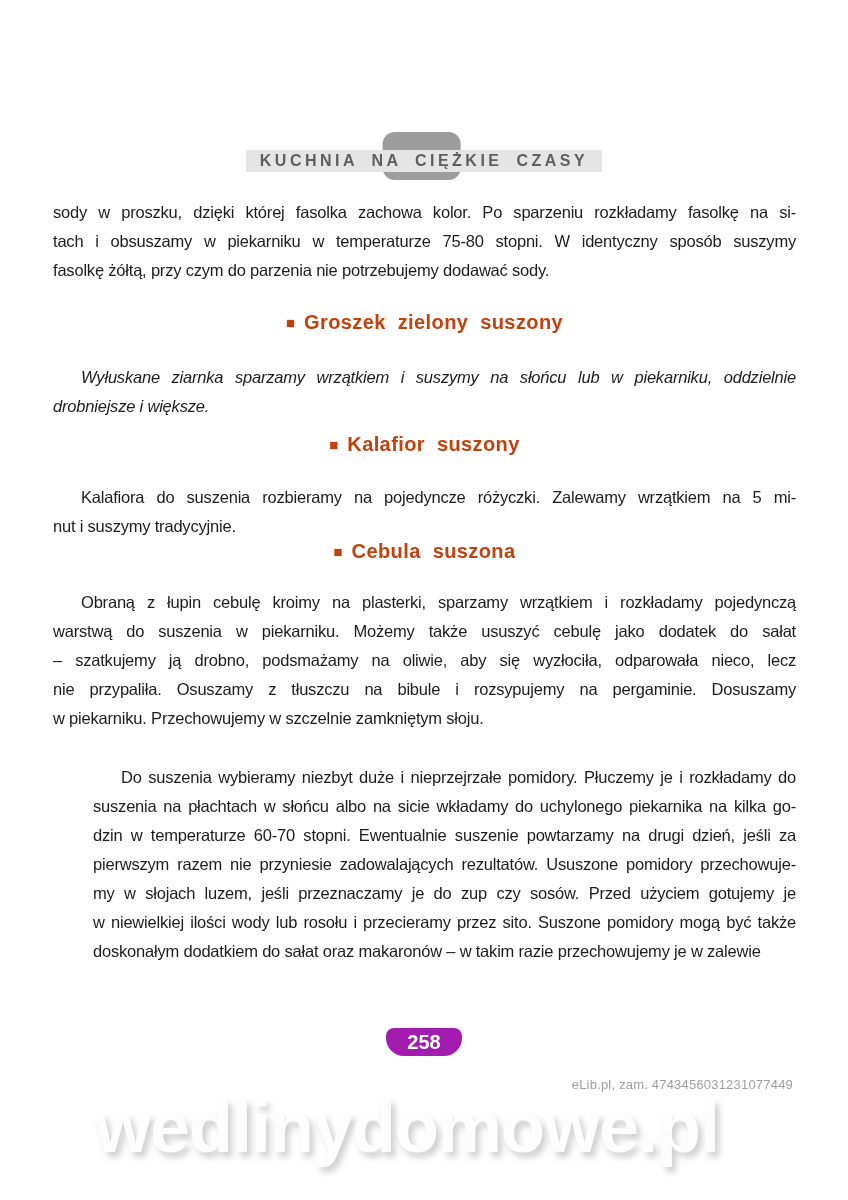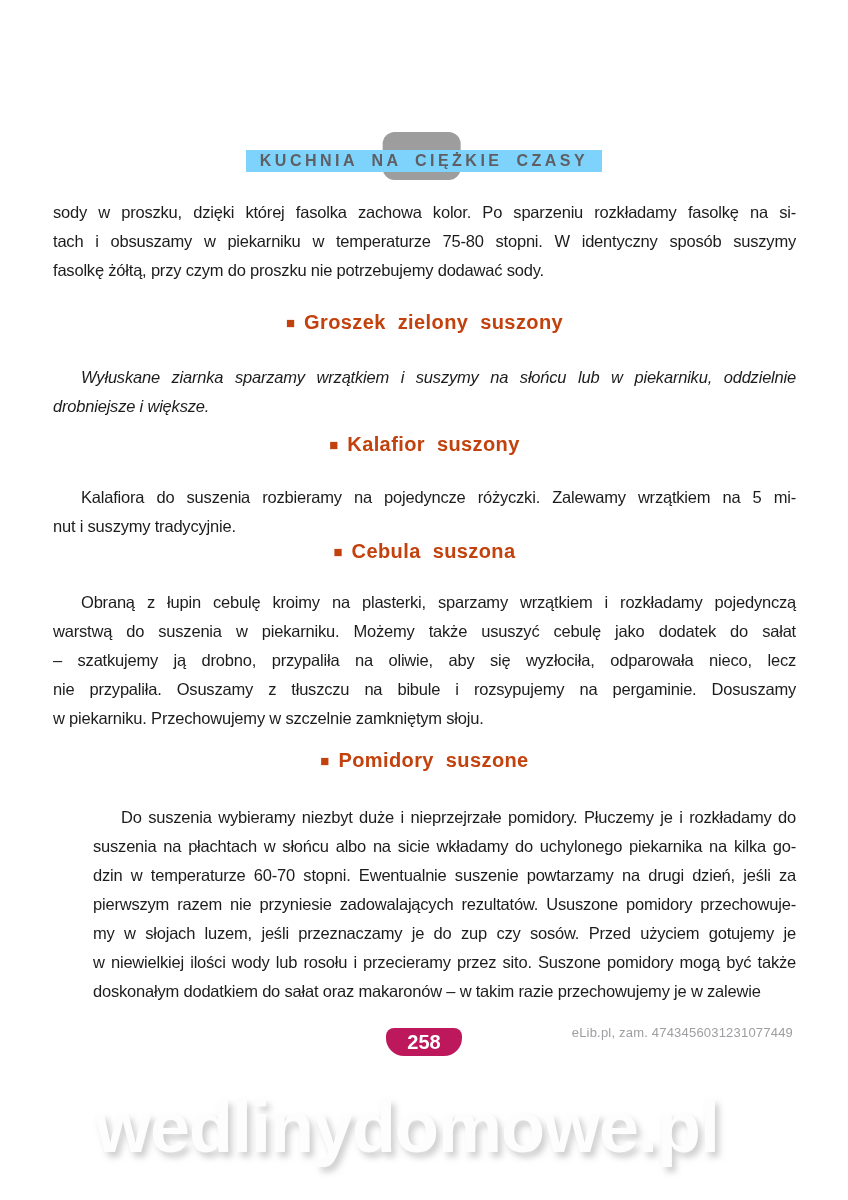--- a/index.html
+++ b/index.html
@@ -15,21 +15,21 @@
   
   .header{position:absolute;top:0;left:0;width:100%;height:190px;}
   .header-tab{
     position:absolute;top:132px;left:50%;transform:translateX(-53%);
     width:78px;height:48px;background:#9d9d9d;border-radius:12px;
   }
   .header-title{
     position:absolute;top:150px;left:0;width:100%;text-align:center;
   }
   .header-title span{
-    display:inline-block;background:#7dd3fc;padding:0 14px;
+    display:inline-block;background:#e5e5e5;padding:0 14px;
     font-size:16px;font-weight:bold;letter-spacing:3.5px;word-spacing:6px;
     color:#5f5f63;line-height:22px;
   }
 
   
   .content{
     position:absolute;left:53px;right:52px;top:198px;
     color:#1c1c1c;font-size:16.5px;line-height:29px;letter-spacing:-0.2px;
   }
   .para .line{
@@ -51,28 +51,28 @@
   #h-kalafior{margin-top:11px;}
   #p-kalafior{margin-top:26px;}
   #h-cebula{margin-top:-2px;}
   #p-cebula{margin-top:24px;}
   #h-pomidory{margin-top:15px;}
   #p-pomidory{margin-top:30px;margin-left:40px;}
 
   
   .badge{
     position:absolute;top:1028px;left:50%;transform:translateX(-50%);
-    width:76px;height:28px;background:#be185d;
+    width:76px;height:28px;background:#a21caf;
     border-radius:8px 8px 18px 18px;
     color:#ffffff;font-size:20px;font-weight:bold;text-align:center;line-height:28px;
   }
 
   
   .footer{
-    position:absolute;top:1025px;right:55px;
+    position:absolute;top:1077px;right:55px;
     font-size:13px;color:#9e9ea2;letter-spacing:0.2px;
   }
   .watermark{
     position:absolute;top:1086px;left:95px;
     font-size:72px;font-weight:bold;letter-spacing:-1px;
     color:#fdfdfd;
     text-shadow:4px 5px 6px rgba(165,165,165,0.55);
     white-space:nowrap;
   }
 </style>
@@ -86,21 +86,21 @@
     <div class="header-title">
       <span>KUCHNIA NA CIĘŻKIE CZASY</span>
     </div>
   </div>
 
   <div class="content">
 
     <div class="para" id="p1">
       <div class="line">sody w proszku, dzięki której fasolka zachowa kolor. Po sparzeniu rozkładamy fasolkę na si-</div>
       <div class="line">tach i obsuszamy w piekarniku w temperaturze 75-80 stopni. W identyczny sposób suszymy</div>
-      <div class="line last">fasolkę żółtą, przy czym do proszku nie potrzebujemy dodawać sody.</div>
+      <div class="line last">fasolkę żółtą, przy czym do parzenia nie potrzebujemy dodawać sody.</div>
     </div>
 
     <h2 class="heading" id="h-groszek"><span class="sq">■</span><span>Groszek zielony suszony</span></h2>
 
     <div class="para" id="p-groszek">
       <div class="line ind">Wyłuskane ziarnka sparzamy wrzątkiem i suszymy na słońcu lub w piekarniku, oddzielnie</div>
       <div class="line last">drobniejsze i większe.</div>
     </div>
 
     <h2 class="heading" id="h-kalafior"><span class="sq">■</span><span>Kalafior suszony</span></h2>
@@ -108,26 +108,25 @@
     <div class="para" id="p-kalafior">
       <div class="line ind">Kalafiora do suszenia rozbieramy na pojedyncze różyczki. Zalewamy wrzątkiem na 5 mi-</div>
       <div class="line last">nut i suszymy tradycyjnie.</div>
     </div>
 
     <h2 class="heading" id="h-cebula"><span class="sq">■</span><span>Cebula suszona</span></h2>
 
     <div class="para" id="p-cebula">
       <div class="line ind">Obraną z łupin cebulę kroimy na plasterki, sparzamy wrzątkiem i rozkładamy pojedynczą</div>
       <div class="line">warstwą do suszenia w piekarniku. Możemy także ususzyć cebulę jako dodatek do sałat</div>
-      <div class="line">– szatkujemy ją drobno, przypaliła na oliwie, aby się wyzłociła, odparowała nieco, lecz</div>
+      <div class="line">– szatkujemy ją drobno, podsmażamy na oliwie, aby się wyzłociła, odparowała nieco, lecz</div>
       <div class="line">nie przypaliła. Osuszamy z tłuszczu na bibule i rozsypujemy na pergaminie. Dosuszamy</div>
       <div class="line last">w piekarniku. Przechowujemy w szczelnie zamkniętym słoju.</div>
     </div>
 
-    <h2 class="heading" id="h-pomidory"><span class="sq">■</span><span>Pomidory suszone</span></h2>
 
     <div class="para" id="p-pomidory">
       <div class="line ind">Do suszenia wybieramy niezbyt duże i nieprzejrzałe pomidory. Płuczemy je i rozkładamy do</div>
       <div class="line">suszenia na płachtach w słońcu albo na sicie wkładamy do uchylonego piekarnika na kilka go-</div>
       <div class="line">dzin w temperaturze 60-70 stopni. Ewentualnie suszenie powtarzamy na drugi dzień, jeśli za</div>
       <div class="line">pierwszym razem nie przyniesie zadowalających rezultatów. Ususzone pomidory przechowuje-</div>
       <div class="line">my w słojach luzem, jeśli przeznaczamy je do zup czy sosów. Przed użyciem gotujemy je</div>
       <div class="line">w niewielkiej ilości wody lub rosołu i przecieramy przez sito. Suszone pomidory mogą być także</div>
       <div class="line last">doskonałym dodatkiem do sałat oraz makaronów – w takim razie przechowujemy je w zalewie</div>
     </div>

